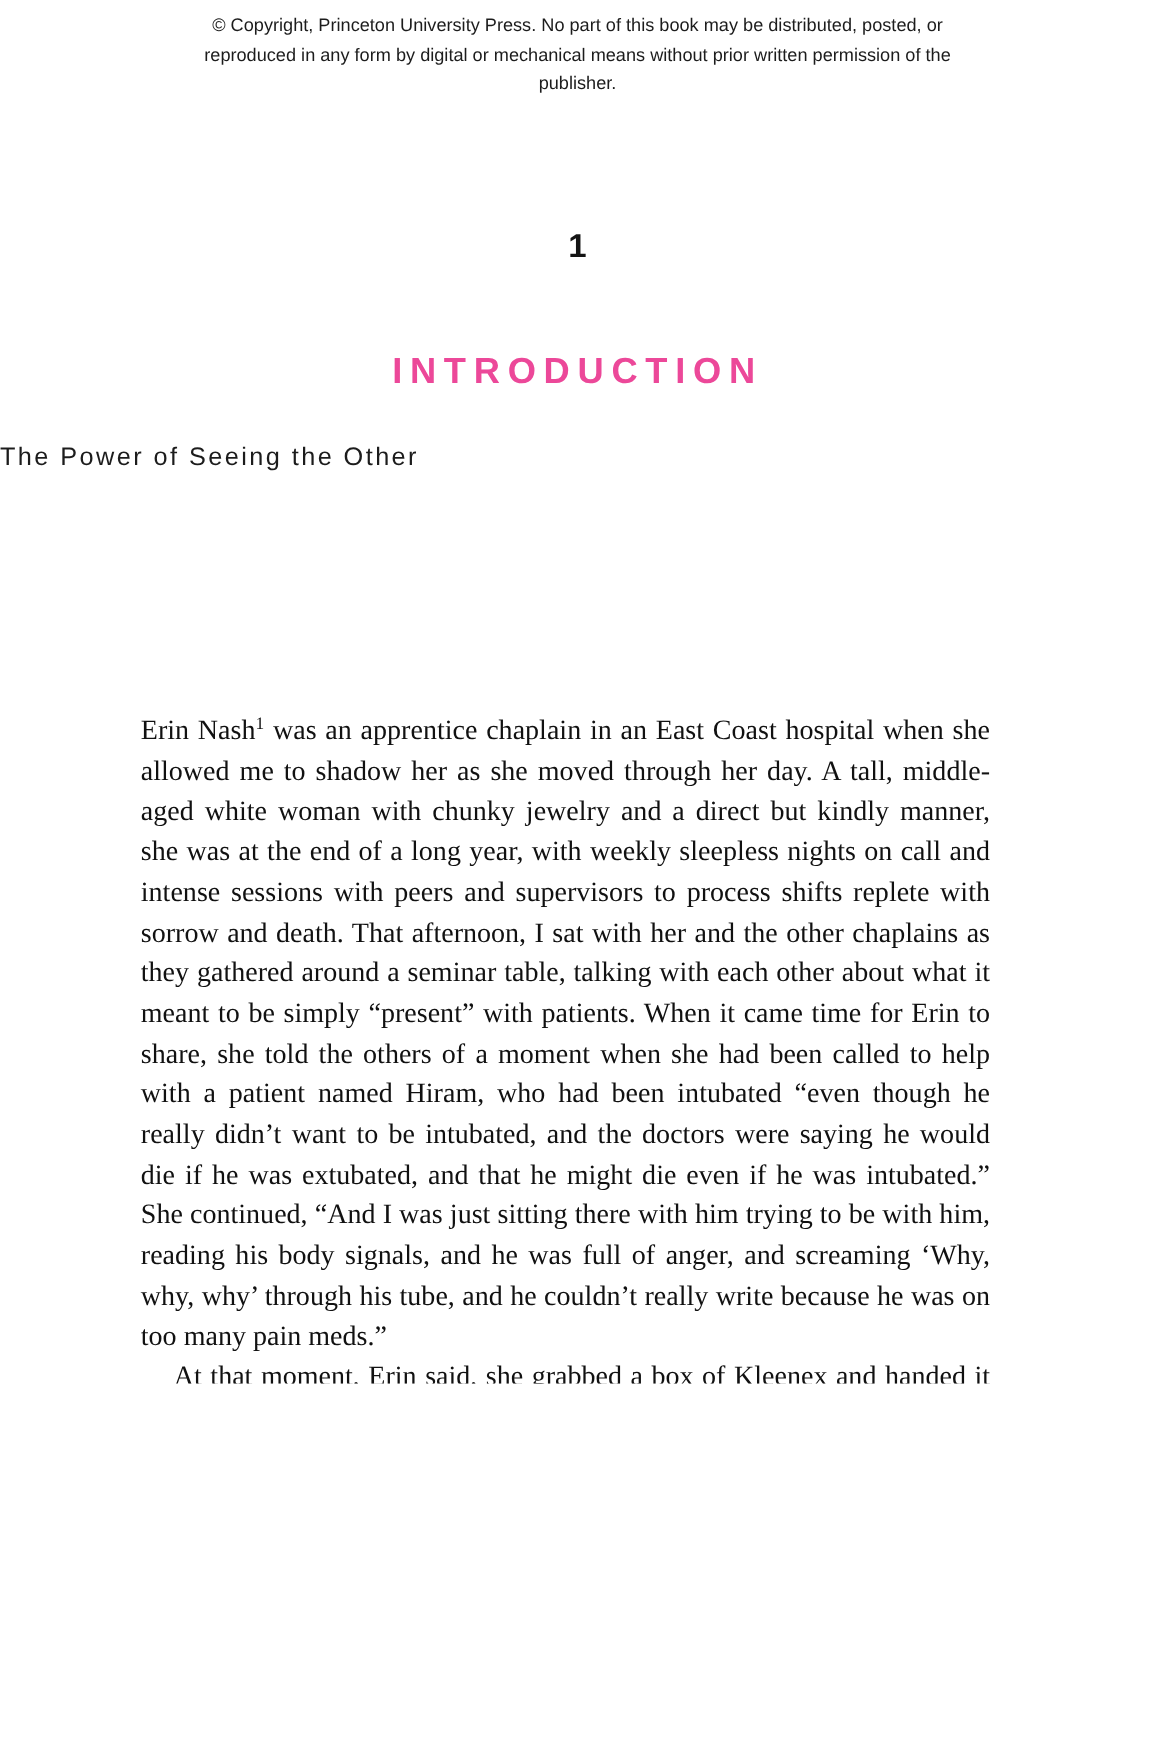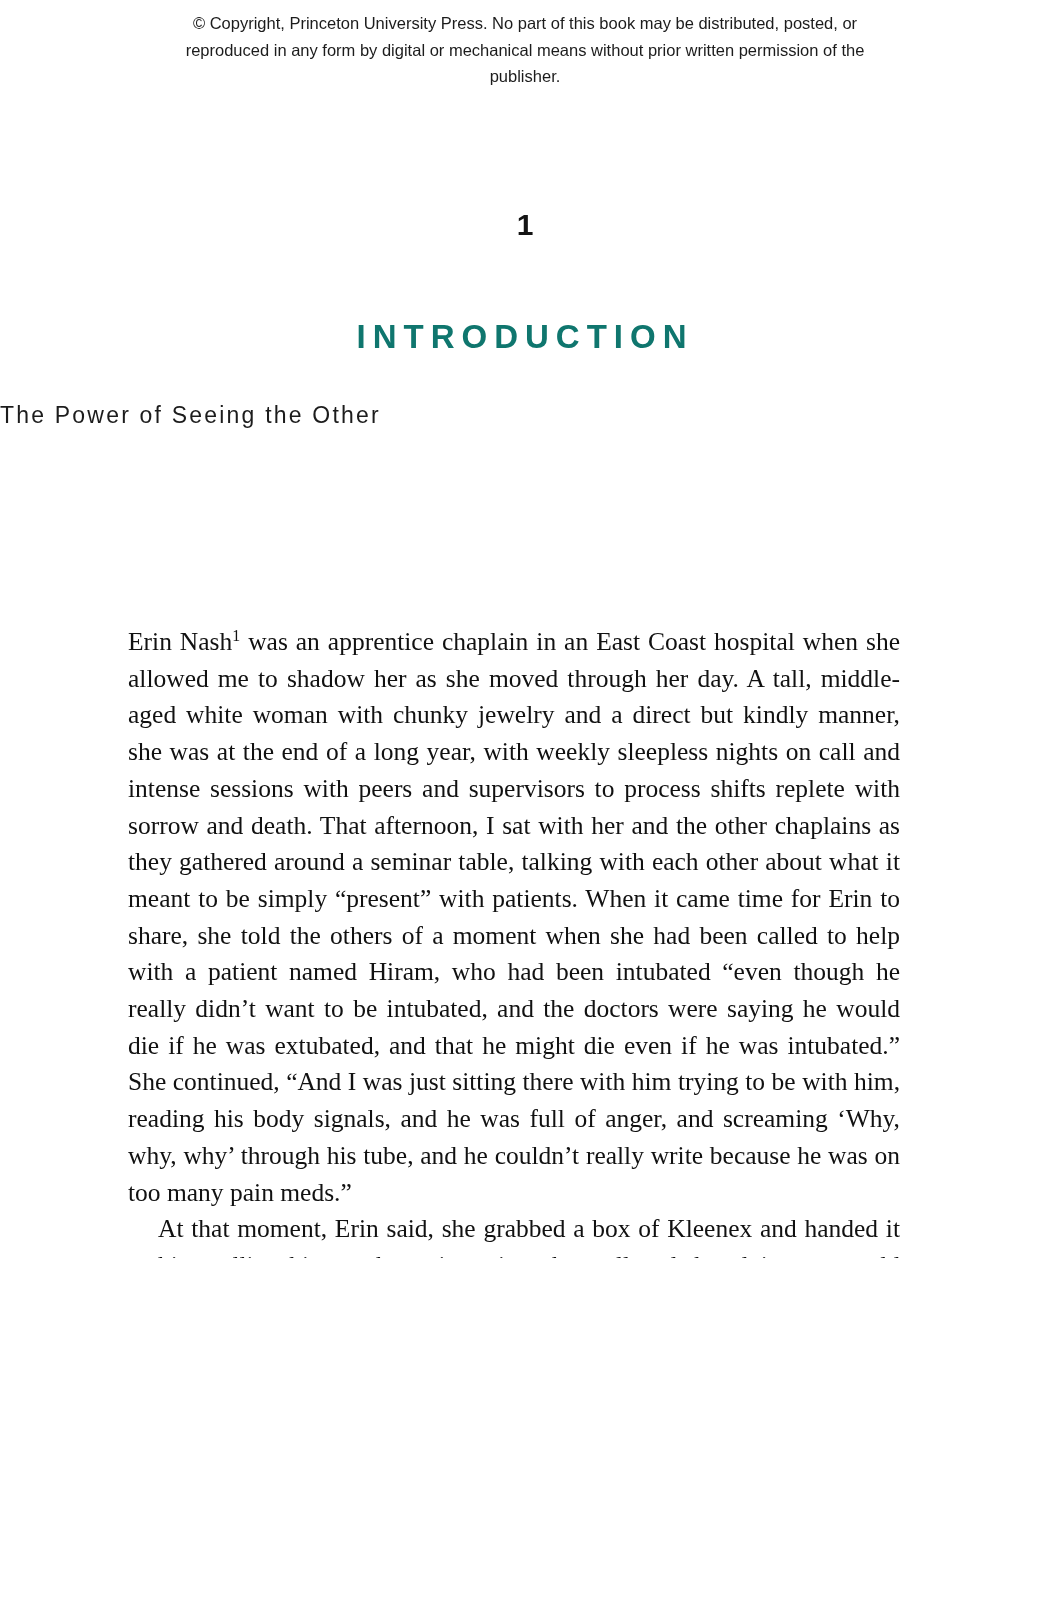--- a/index.html
+++ b/index.html
@@ -46,37 +46,37 @@
   .chapter-title {
     position: absolute;
     top: 318px;
     left: 0;
     width: 1050px;
     text-align: center;
     font-family: "Liberation Sans", sans-serif;
     font-weight: bold;
     font-size: 33px;
     letter-spacing: 7px;
-    color: #0f766e;
+    color: #ec4899;
   }
   .chapter-subtitle {
     position: absolute;
     top: 402px;
     left: 0;
     width: 1050px;
     font-family: "Liberation Sans", sans-serif;
     font-size: 23px;
     letter-spacing: 2.2px;
     color: #1c1c1c;
   }
 
   
   .body-area {
     position: absolute;
-    top: 624px;
+    top: 646px;
     left: 128px;
     width: 772px;
   }
   .body-area p {
     margin: 0;
     font-family: "Liberation Serif", serif;
     font-size: 25.5px;
     line-height: 36.7px;
     color: #111111;
     text-align: justify;

